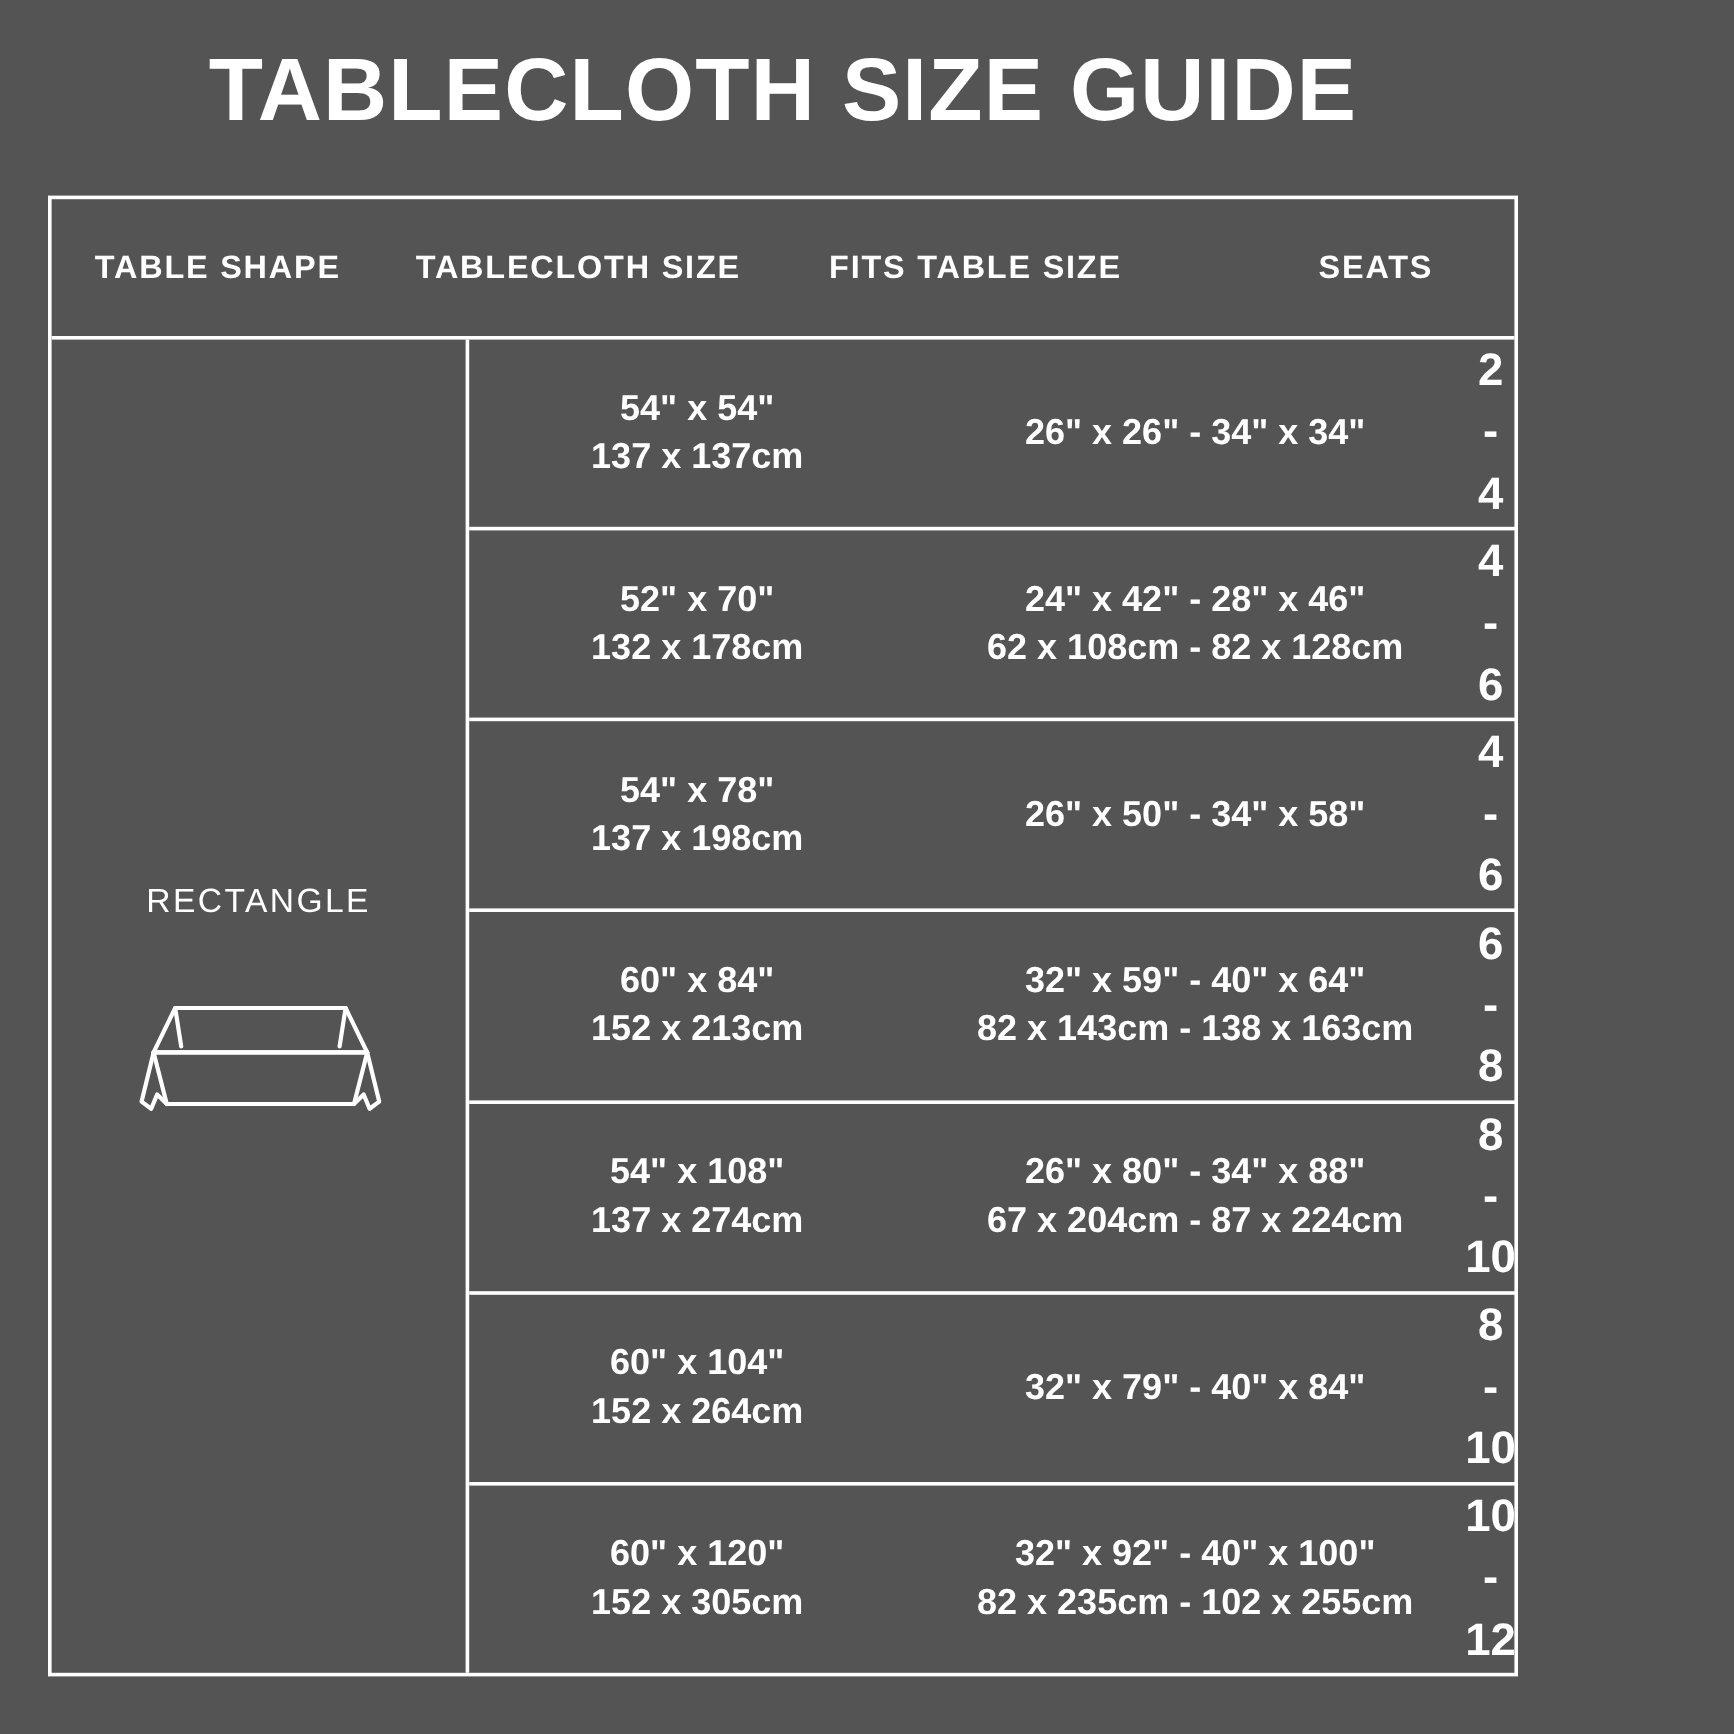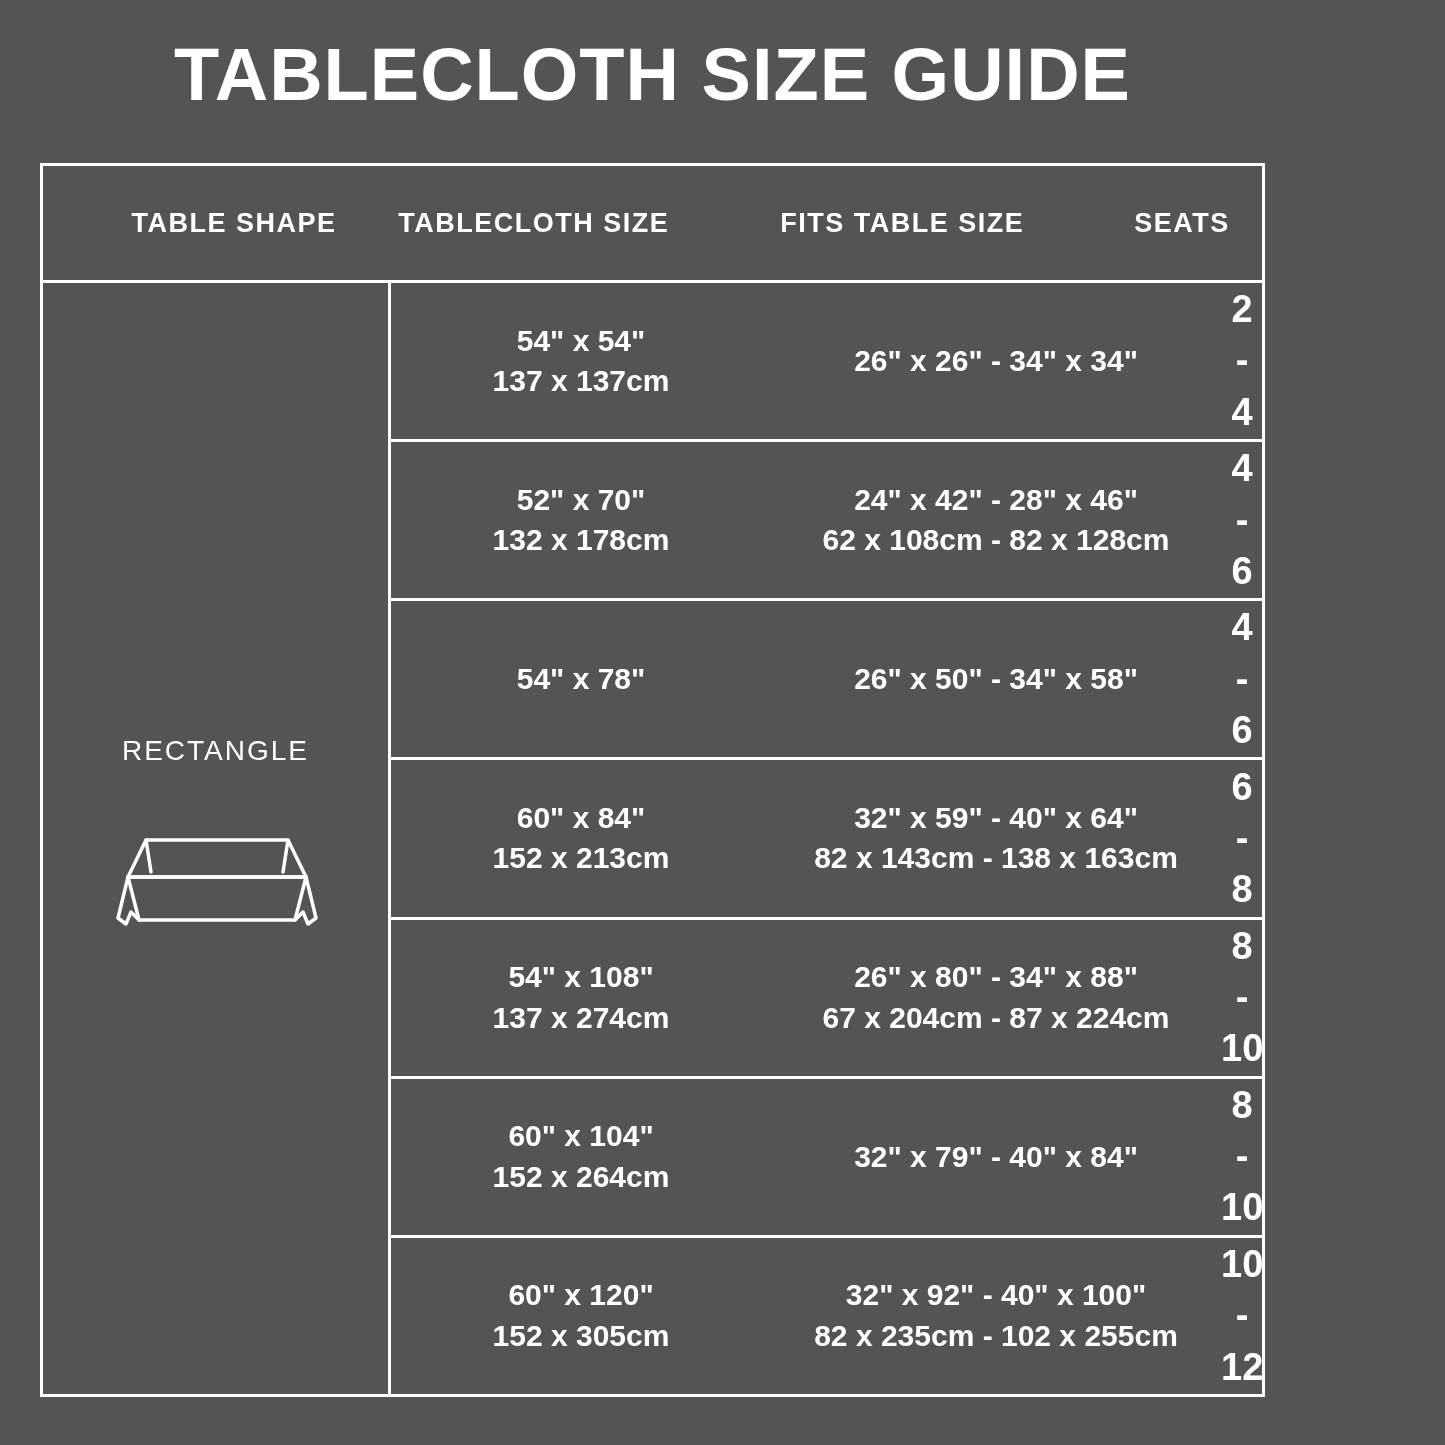--- a/index.html
+++ b/index.html
@@ -44,29 +44,28 @@
     display: flex;
     align-items: center;
     height: 114px;
     border-bottom: 3px solid #ffffff;
     flex: 0 0 auto;
   }
   .header-cell {
     font-size: 27px;
     font-weight: bold;
     letter-spacing: 1.5px;
-    text-align: center;
     text-transform: uppercase;
   }
   .col-shape  { width: 345px; }
   .col-size   { width: 380px; }
   .col-fits   { width: 450px; }
   .col-seats  { width: 180px; flex: 1 1 auto; }
 
-  .header-cell.col-shape { text-align: center; padding-left: 60px; width: 295px; }
+  .header-cell.col-shape { text-align: left; padding-left: 36px; width: 295px; }
 
   .body-row {
     display: flex;
     flex: 1 1 auto;
     min-height: 0;
   }
   .shape-cell {
     width: 345px;
     border-right: 3px solid #ffffff;
     display: flex;
@@ -172,20 +171,21 @@
           <div class="cell cell-fits">
             <span class="line">24" x 42" - 28" x 46"</span>
             <span class="line">62 x 108cm - 82 x 128cm</span>
           </div>
           <div class="cell cell-seats">4 - 6</div>
         </div>
 
         <div class="data-row">
           <div class="cell cell-size">
             <span class="line">54" x 78"</span>
+            <span class="line">137 x 198cm</span>
           </div>
           <div class="cell cell-fits">
             <span class="line">26" x 50" - 34" x 58"</span>
           </div>
           <div class="cell cell-seats">4 - 6</div>
         </div>
 
         <div class="data-row">
           <div class="cell cell-size">
             <span class="line">60" x 84"</span>

